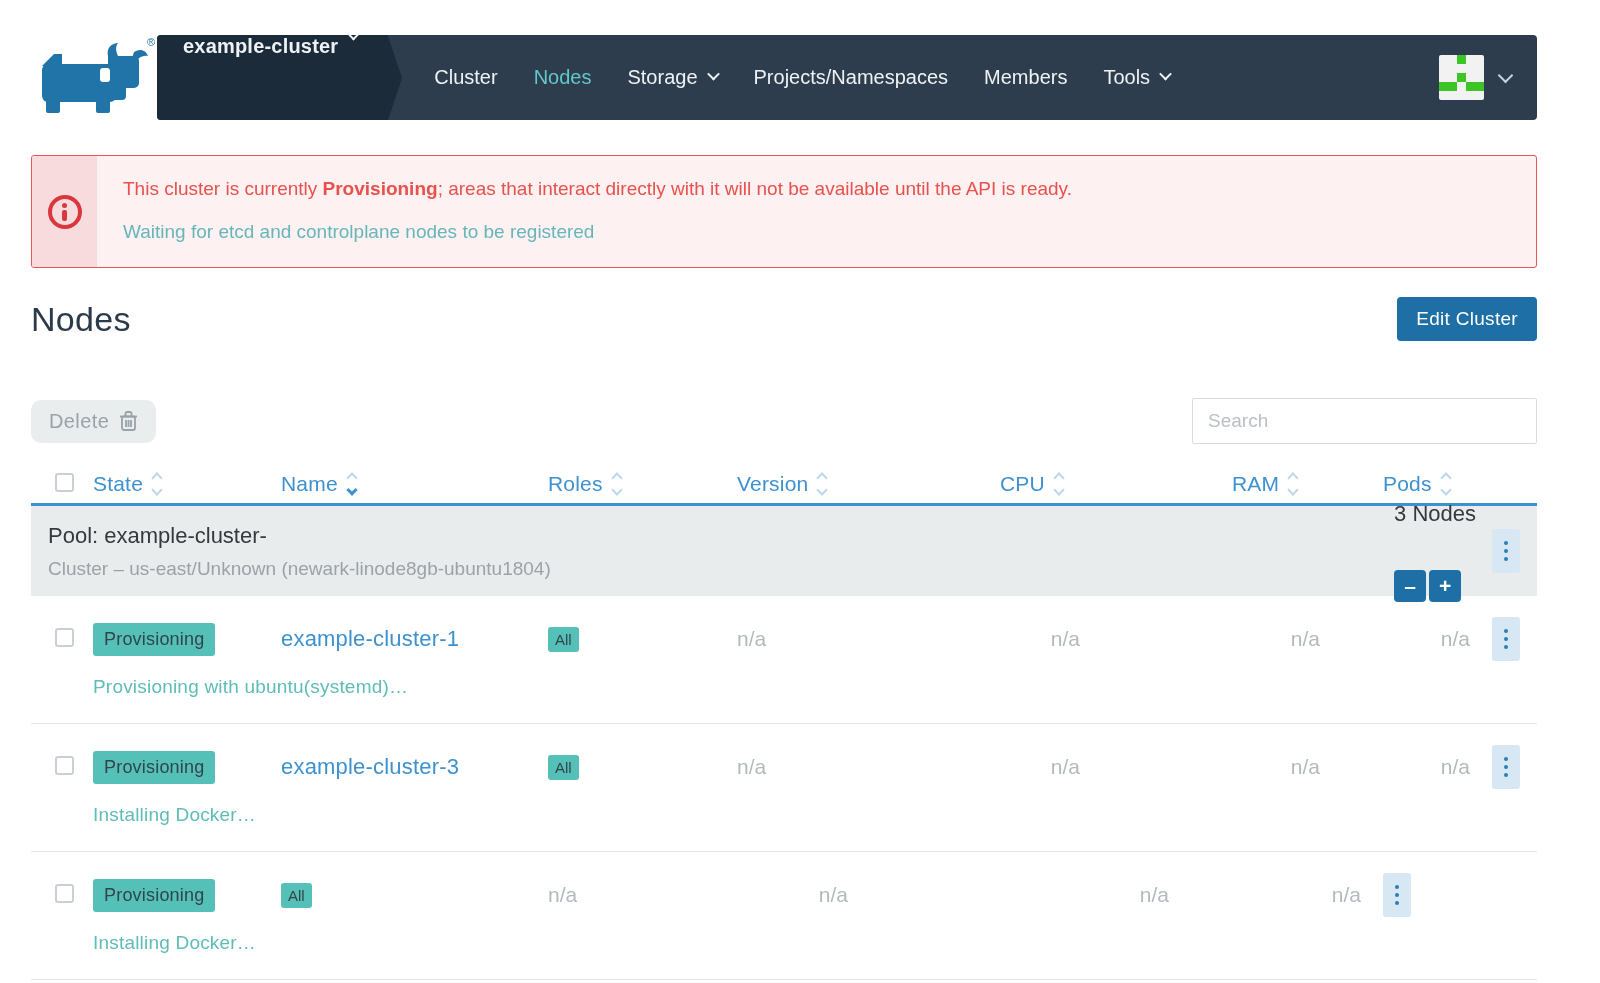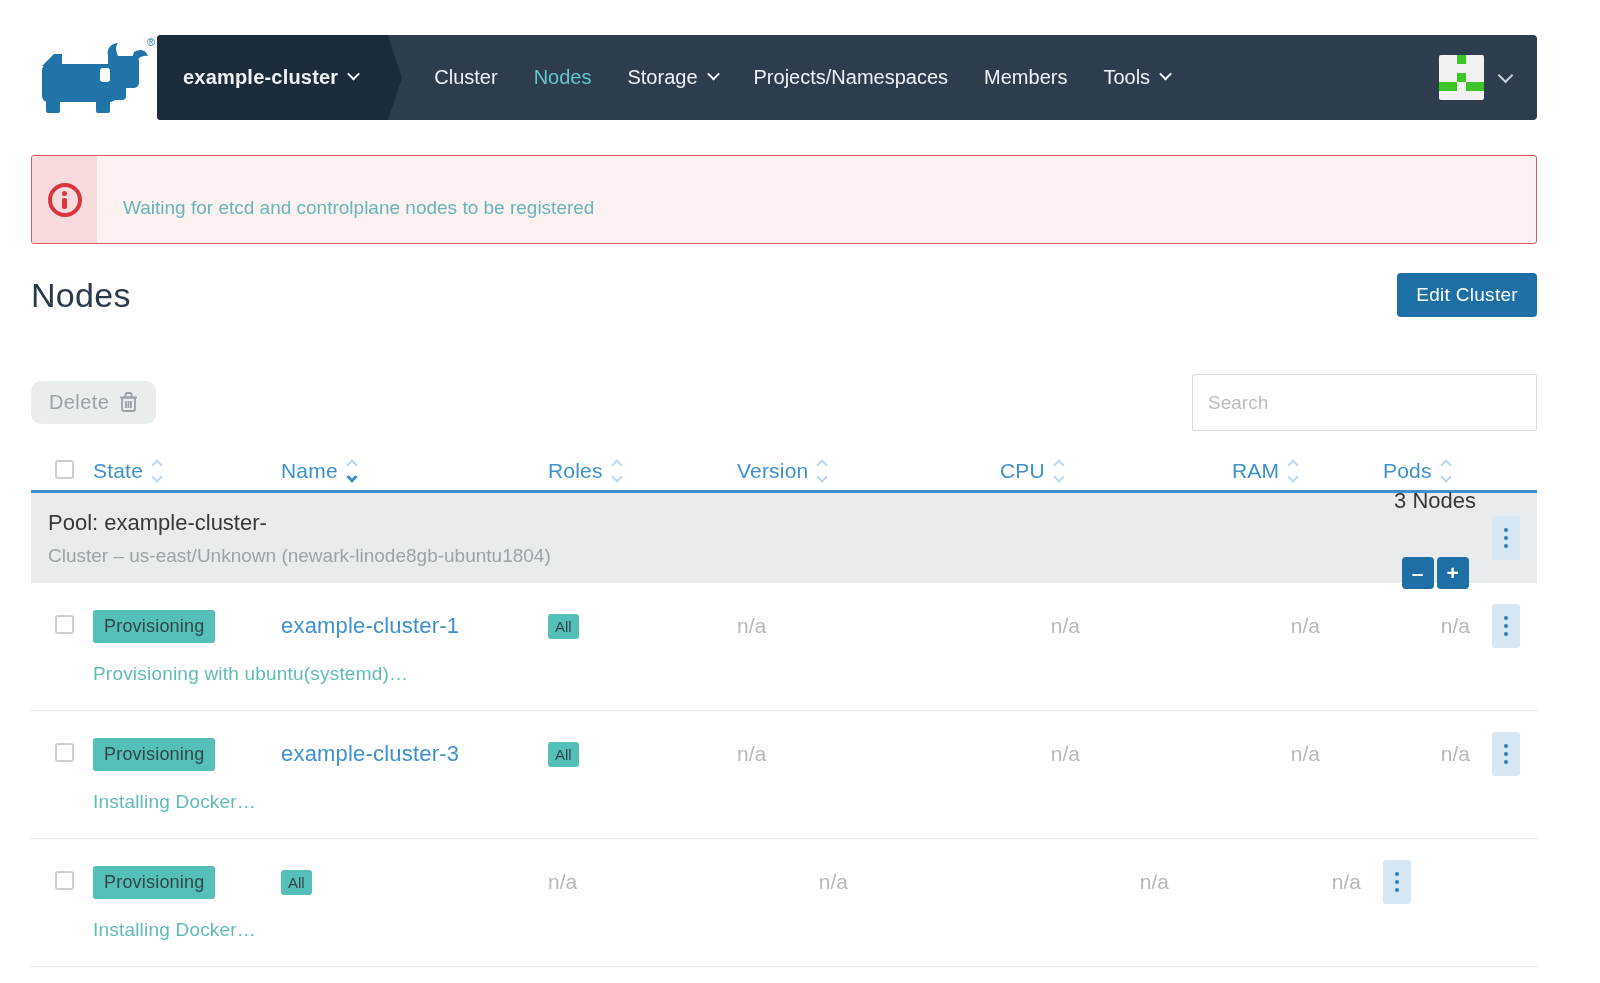--- a/index.html
+++ b/index.html
@@ -3,21 +3,21 @@
 <meta charset="utf-8">
 <style>
   * { margin:0; padding:0; box-sizing:border-box; }
   html,body { width:1600px; height:983px; background:#fff; font-family:"Liberation Sans", sans-serif; }
 
   
   .topbar { display:flex; align-items:center; margin-top:35px; padding-left:30px; height:85px; }
   .logo-wrap { width:127px; display:flex; align-items:flex-start; justify-content:center; position:relative; }
   .logo-wrap .tm { position:absolute; top:-6px; right:2px; font-size:11px; color:#2074a8; }
   .navbar { flex:1; margin-right:63px; height:85px; background:#2e3d4e; border-radius:4px; display:flex; align-items:center; color:#eef2f5; font-size:20px; position:relative; }
-  .cluster-select { background:#1c2b3a; height:100%; display:flex; align-items:center; padding:0 30px 0 26px; border-radius:4px 0 0 4px; cursor:pointer; position:relative; }
+  .cluster-select { background:#1c2b3a; height:100%; display:flex; padding:0 30px 0 26px; border-radius:4px 0 0 4px; cursor:pointer; position:relative; }
   .cluster-select .label { font-weight:bold; letter-spacing:.2px; }
   .cluster-arrow { width:0; height:0; border-top:42.5px solid transparent; border-bottom:42.5px solid transparent; border-left:14px solid #1c2b3a; margin-right:14px; }
   .nav-item { color:#eef2f5; text-decoration:none; margin:0 18px; display:flex; align-items:center; cursor:pointer; white-space:nowrap; }
   .nav-item.active { color:#63c6c9; }
   .chev { display:inline-block; width:9px; height:9px; border-right:2px solid currentColor; border-bottom:2px solid currentColor; transform:rotate(45deg) translate(-1px,-1px); }
   .nav-chev { margin-left:11px; color:#eef2f5; margin-top:-4px; }
   .nav-spacer { flex:1; }
   .avatar { width:45px; height:45px; background:#f2f2f2; border-radius:2px; overflow:hidden; display:grid; grid-template-columns:repeat(5,1fr); grid-template-rows:repeat(5,1fr); cursor:pointer; }
   .avatar .px { background:transparent; }
   .avatar .px.g { background:#3dc426; }
@@ -35,41 +35,41 @@
   .alert-line2 { color:#67b6ba; margin-top:19px; }
 
   
   .page-head { margin:29px 63px 0 31px; display:flex; align-items:center; justify-content:space-between; }
   .page-title { font-size:34px; color:#2b3a4a; font-weight:400; letter-spacing:.3px; }
   .btn-primary { background:#1d6fa5; color:#fff; border:none; border-radius:4px; font-size:19px; padding:11px 19px; font-family:inherit; cursor:pointer; letter-spacing:.3px; }
 
   
   .toolbar { margin:57px 63px 0 31px; display:flex; align-items:center; justify-content:space-between; }
   .btn-delete { background:#e9edee; color:#9aa2a9; border:none; border-radius:10px; font-size:20px; padding:10px 18px; font-family:inherit; display:flex; align-items:center; gap:10px; cursor:default; letter-spacing:.4px; }
-  .search-input { width:345px; height:57px; border:1px solid #d7dce0; border-radius:2px; font-size:19px; padding:0 15px; color:#4a5258; font-family:inherit; outline:none; }
+  .search-input { width:345px; height:46px; border:1px solid #d7dce0; border-radius:2px; font-size:19px; padding:0 15px; color:#4a5258; font-family:inherit; outline:none; }
   .search-input::placeholder { color:#b9c0c6; }
 
   
   .table { margin:0 63px 0 31px; width:1506px; }
   .grid-row { display:grid; grid-template-columns:62px 188px 267px 189px 263px 232px 151px 109px 45px; align-items:center; }
   .thead { height:41px; border-bottom:3px solid #3d91cf; margin-top:21px; }
   .th { color:#3d91cf; font-size:21px; display:flex; align-items:center; letter-spacing:.2px; cursor:pointer; }
   .cb { appearance:none; -webkit-appearance:none; width:19px; height:19px; border:2px solid #c9cfd4; border-radius:3px; background:#fff; margin-left:24px; cursor:pointer; }
   .sort { display:inline-flex; flex-direction:column; gap:4px; margin-left:10px; }
   .sc { width:8px; height:8px; border-style:solid; border-color:#bcd9f0; border-width:2px 2px 0 0; }
   .sc.up { transform:rotate(-45deg); }
   .sc.down { transform:rotate(135deg); }
   .sc.active { border-color:#3d91cf; border-width:3px 3px 0 0; }
 
   
   .pool-row { background:#e9eced; height:90px; display:flex; align-items:center; padding:0 17px; }
   .pool-info { flex:1; }
   .pool-title { font-size:22px; color:#35393d; }
   .pool-subtitle { font-size:19px; color:#9ca2a8; margin-top:9px; }
-  .pool-right { display:flex; flex-direction:column; align-items:center; margin-right:16px;gap:38px; }
+  .pool-right { display:flex; flex-direction:column; align-items:flex-start; margin-right:16px;gap:38px; }
   .pool-count { font-size:22px; color:#35393d; margin-bottom:5px; }
   .scale-btns { display:flex; gap:3px; }
   .scale-btn { width:32px; height:32px; background:#1d6fa5; color:#fff; border:none; border-radius:4px; font-size:21px; font-weight:bold; font-family:inherit; cursor:pointer; line-height:1; }
   .kebab { width:28px; height:44px; background:#d8e7f4; border:none; border-radius:3px; display:flex; flex-direction:column; align-items:center; justify-content:center; gap:4px; cursor:pointer; }
   .kebab .d { width:4px; height:4px; border-radius:50%; background:#2b7fb8; }
 
   
   .node-row { border-bottom:1px solid #e2e5e7; padding:21px 0 25px 0; }
   .row-main { min-height:44px; }
   .badge-state { display:inline-block; background:#55c0b8; color:#32454a; font-size:18px; padding:6px 11px; border-radius:3px; letter-spacing:.2px; }
@@ -163,20 +163,21 @@
 </div>
 
 <div class="alert">
   <div class="alert-icon-col">
     <div class="info-icon">
       <div class="dot"></div>
       <div class="stem"></div>
     </div>
   </div>
   <div class="alert-body">
+    <div class="alert-line1"><span>This cluster is currently </span><b>Provisioning</b><span>; areas that interact directly with it will not be available until the API is ready.</span></div>
     <div class="alert-line2">Waiting for etcd and controlplane nodes to be registered</div>
   </div>
 </div>
 
 <div class="page-head">
   <h1 class="page-title">Nodes</h1>
   <button class="btn-primary">Edit Cluster</button>
 </div>
 
 <div class="toolbar">

